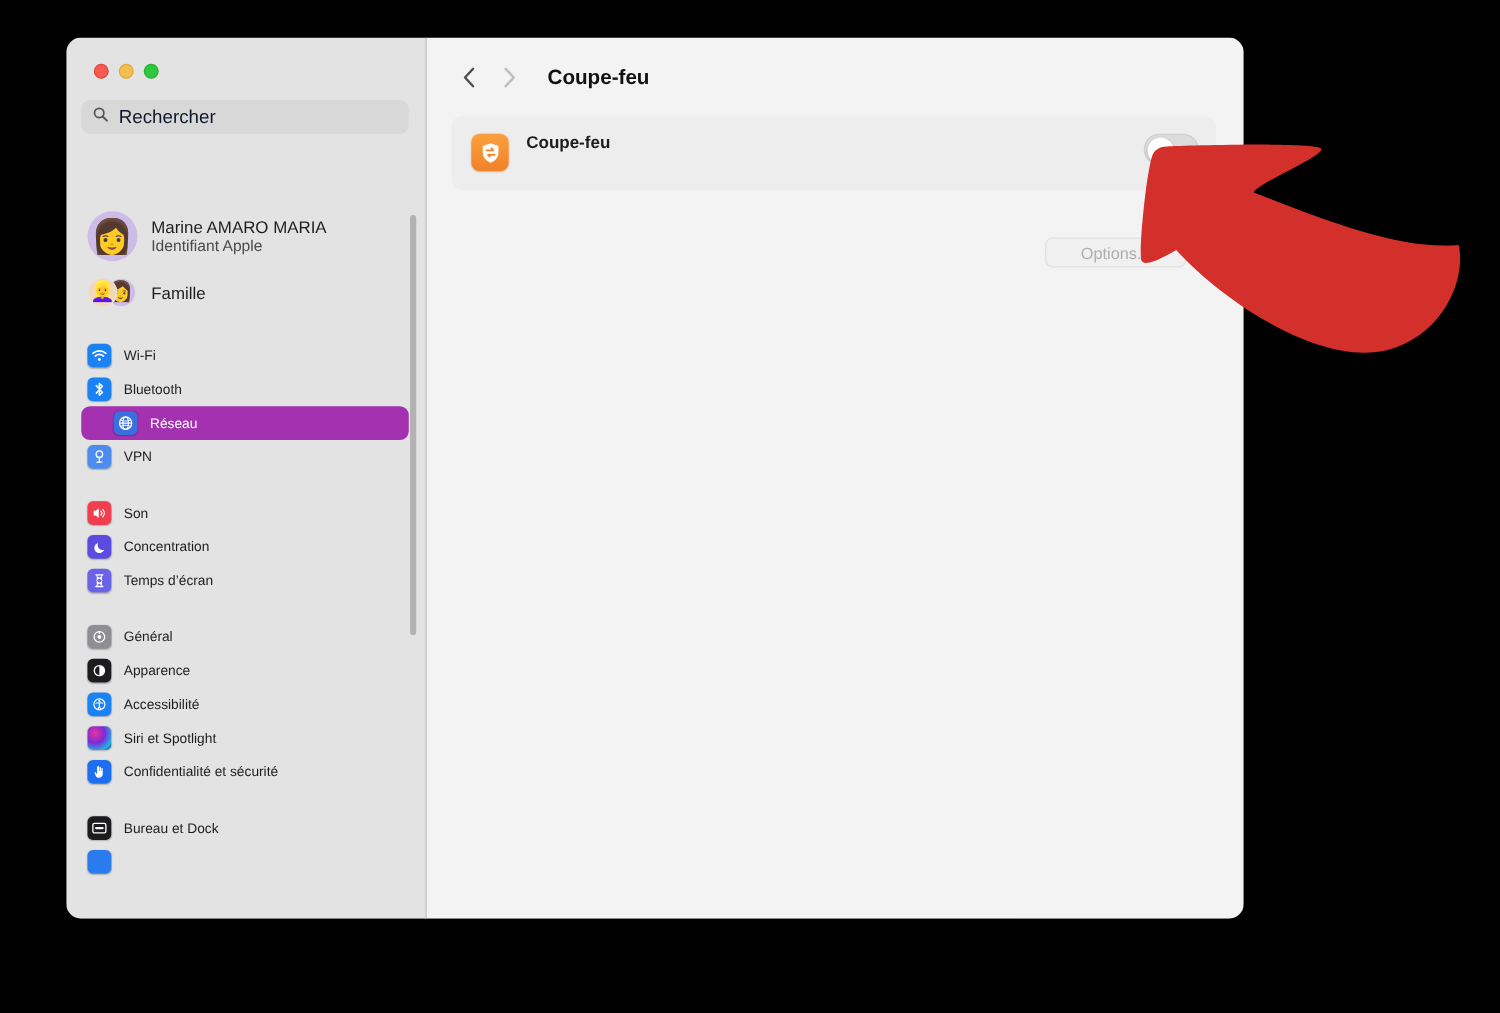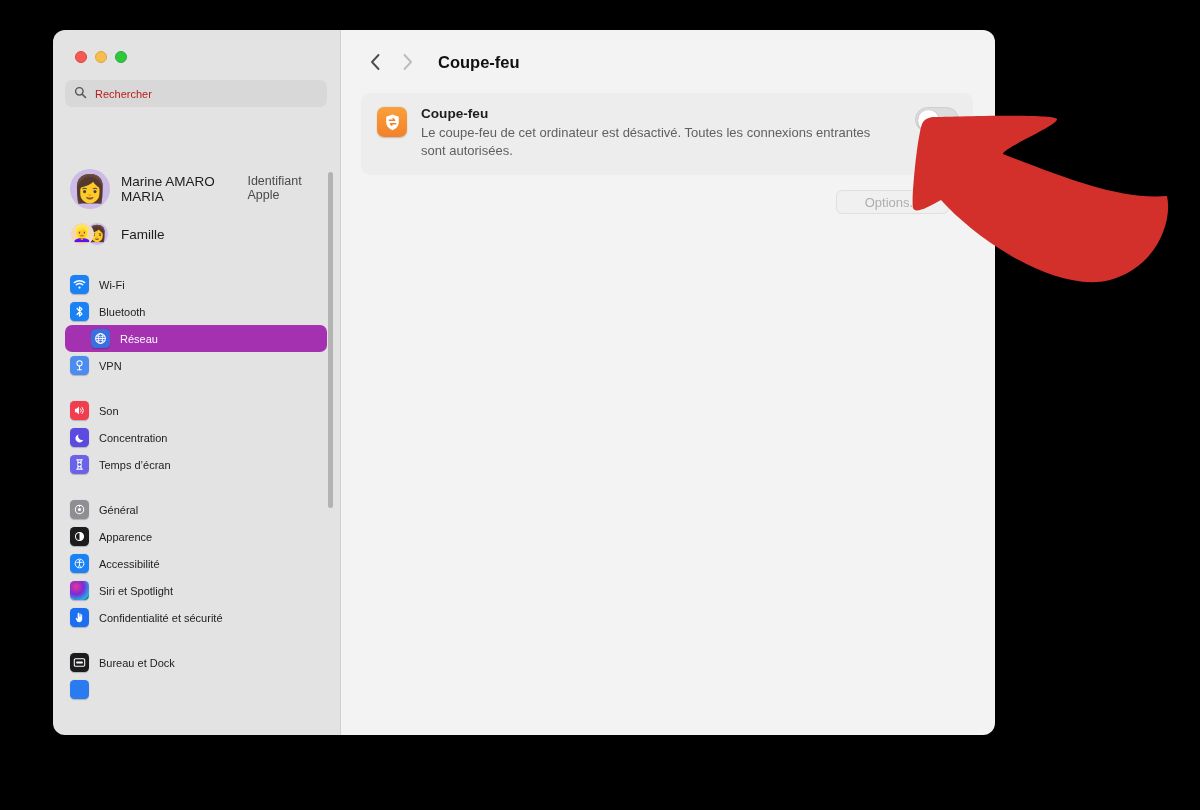--- a/index.html
+++ b/index.html
@@ -41,21 +41,21 @@
   .light.green { background: #2FC73E; border: .5px solid #27ae35; }
 
   .search-wrap { padding: 17px 13px 0 12px; }
   .search {
     display: flex; align-items: center; gap: 8px;
     height: 27px;
     background: #D8D8D8;
     border-radius: 7px;
     padding: 0 9px;
   }
-  .search .ph { font-size: 11px; color: #b91c1c; }
+  .search .ph { font-size: 15px; color: #0f172a; }
   .search svg { flex: none; }
 
   .sb-scroll {
     position: absolute;
     left: 0; top: 133px; right: 0; bottom: 0;
     overflow: hidden;
   }
   .sb-inner { padding: 0 13px 0 12px; }
 
   .acct {
@@ -64,21 +64,21 @@
     border-radius: 7px;
     cursor: default;
   }
   .avatar {
     width: 40px; height: 40px; border-radius: 50%;
     background: #CDBBE8;
     display: flex; align-items: center; justify-content: center;
     font-size: 27px; line-height: 1;
     overflow: hidden; flex: none;
   }
-  .acct-txt { display: flex; flex-direction: row; gap: 1px; }
+  .acct-txt { display: flex; flex-direction: column; gap: 1px; }
   .acct-name { font-size: 13.5px; color: #1d1d1f; }
   .acct-sub  { font-size: 12.5px; color: #4a4a4c; }
 
   .famille {
     display: flex; align-items: center; gap: 11px;
     padding: 5px 0 5px 5px; margin-top: 2px;
     border-radius: 7px;
   }
   .fam-icons { position: relative; width: 40px; height: 28px; flex: none; }
   .fam-a, .fam-b {
@@ -422,21 +422,20 @@
 
       <div class="card">
         <div class="fw-icon">
           <svg width="19" height="19" viewBox="0 0 20 20">
             <path d="M10 1.6 3.4 3.9v5.6c0 4 2.7 7.2 6.6 8.6 3.9-1.4 6.6-4.6 6.6-8.6V3.9z" fill="#fff"></path>
             <path d="M6.6 7.6h5.6l-1.5-1.5M13.4 11.4H7.8l1.5 1.5" fill="none" stroke="#F2812A" stroke-width="1.5" stroke-linecap="round" stroke-linejoin="round"></path>
           </svg>
         </div>
         <div class="card-txt">
           <div class="card-title">Coupe-feu</div>
-          <div class="card-desc">Le coupe-feu de cet ordinateur est désactivé. Toutes les connexions entrantes sont autorisées.</div>
         </div>
         <div class="toggle">
           <div class="knob"></div>
         </div>
       </div>
 
       <div class="options-btn">Options...</div>
 
     </div>
   </div>

